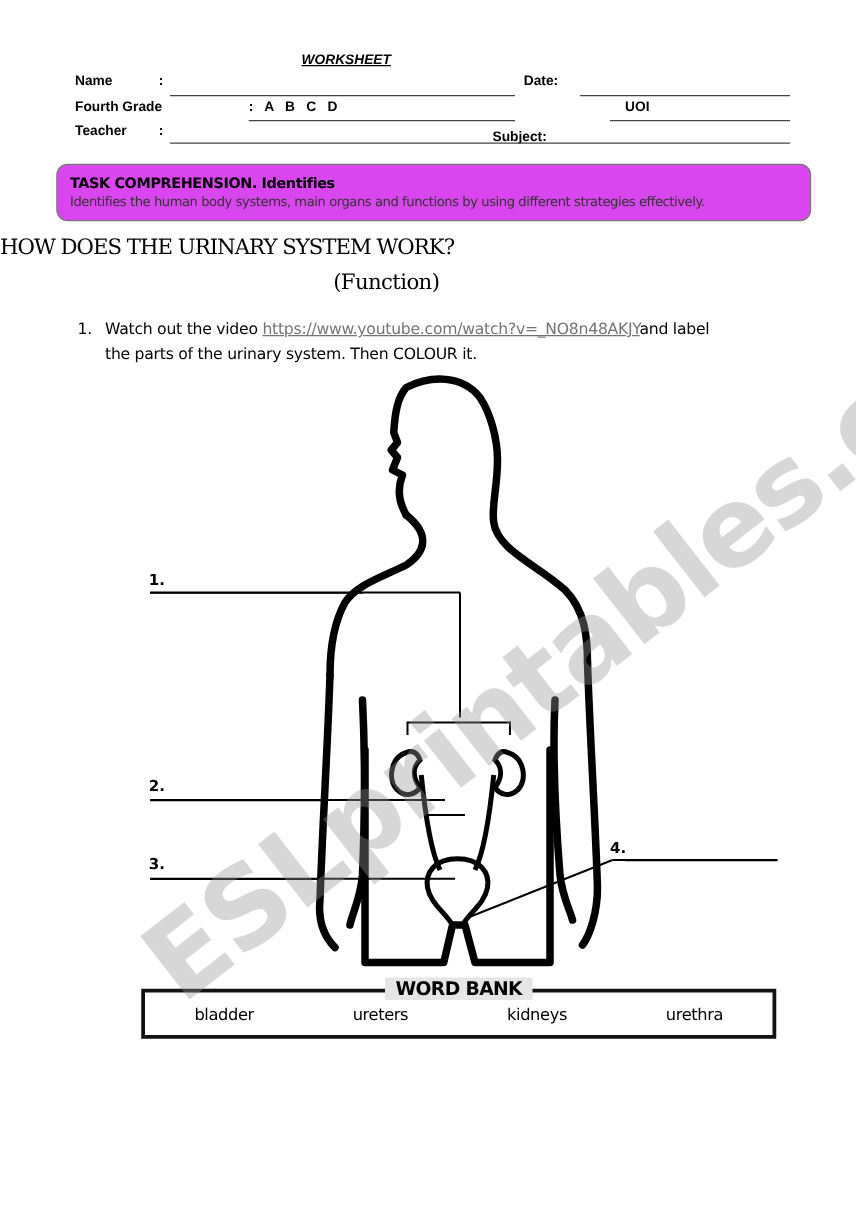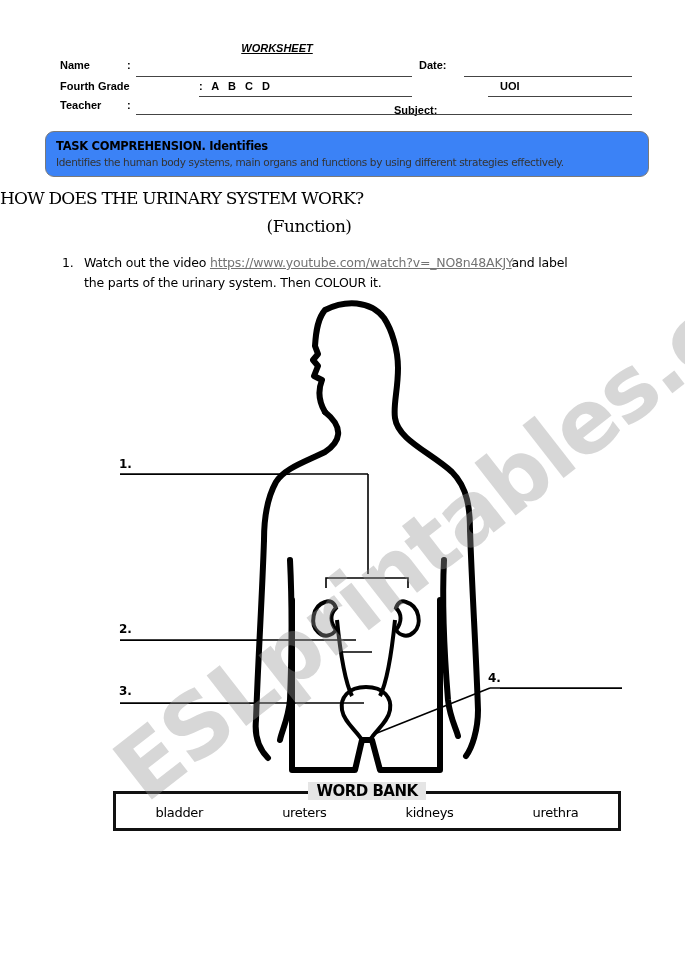--- a/index.html
+++ b/index.html
@@ -1,21 +1,21 @@
 <!DOCTYPE html>
 <html><head>
   <meta charset="utf-8">
   <style>
     html, body { margin: 0; padding: 0; background: #ffffff; }
     body { width: 685px; height: 970px; position: relative; overflow: hidden; font-family: "Liberation Sans", sans-serif; color: #000; }
     .abs { position: absolute; }
     .ws-title { left: 0; width: 554px; top: 42px; text-align: center; font-size: 11px; font-weight: bold; font-style: italic; text-decoration: underline; }
     .lbl { font-size: 11px; font-weight: bold; }
     .rule { position: absolute; height: 0; border-top: 1px solid #444; }
-    .task-box { left: 45px; top: 131px; width: 604px; height: 46px; background: #3b82f6; border: 1px solid #7a7a7a; border-radius: 9px; box-sizing: border-box; }
+    .task-box { left: 45px; top: 131px; width: 604px; height: 46px; background: #d946ef; border: 1px solid #7a7a7a; border-radius: 9px; box-sizing: border-box; }
     .task-head { position: absolute; left: 10px; top: 7px; font-size: 11.5px; font-weight: bold; font-family: "DejaVu Sans", sans-serif; letter-spacing: -0.3px; }
     .task-body { position: absolute; left: 10px; top: 24px; font-size: 10.5px; color: #333; font-family: "DejaVu Sans", sans-serif; letter-spacing: -0.35px; }
     .main-title { left: 0; width: 685px; top: 188px; text-align: left; font-family: "DejaVu Serif", serif; font-size: 17px; letter-spacing: -0.8px; }
     .sub-title { left: 0; width: 618px; top: 216px; text-align: center; font-family: "DejaVu Serif", serif; font-size: 17px; letter-spacing: -0.5px; }
     .instr { left: 62px; top: 253px; width: 590px; font-family: "DejaVu Sans", sans-serif; font-size: 12.5px; line-height: 20px; letter-spacing: -0.2px; }
     .instr .num { display: inline-block; width: 22px; }
     .instr a { color: #737373; text-decoration: underline; }
     .instr .line2 { padding-left: 22px; }
     .diagram { left: 0; top: 0; }
     .label-num { position: absolute; font-family: "DejaVu Sans", sans-serif; font-size: 12px; font-weight: bold; }

